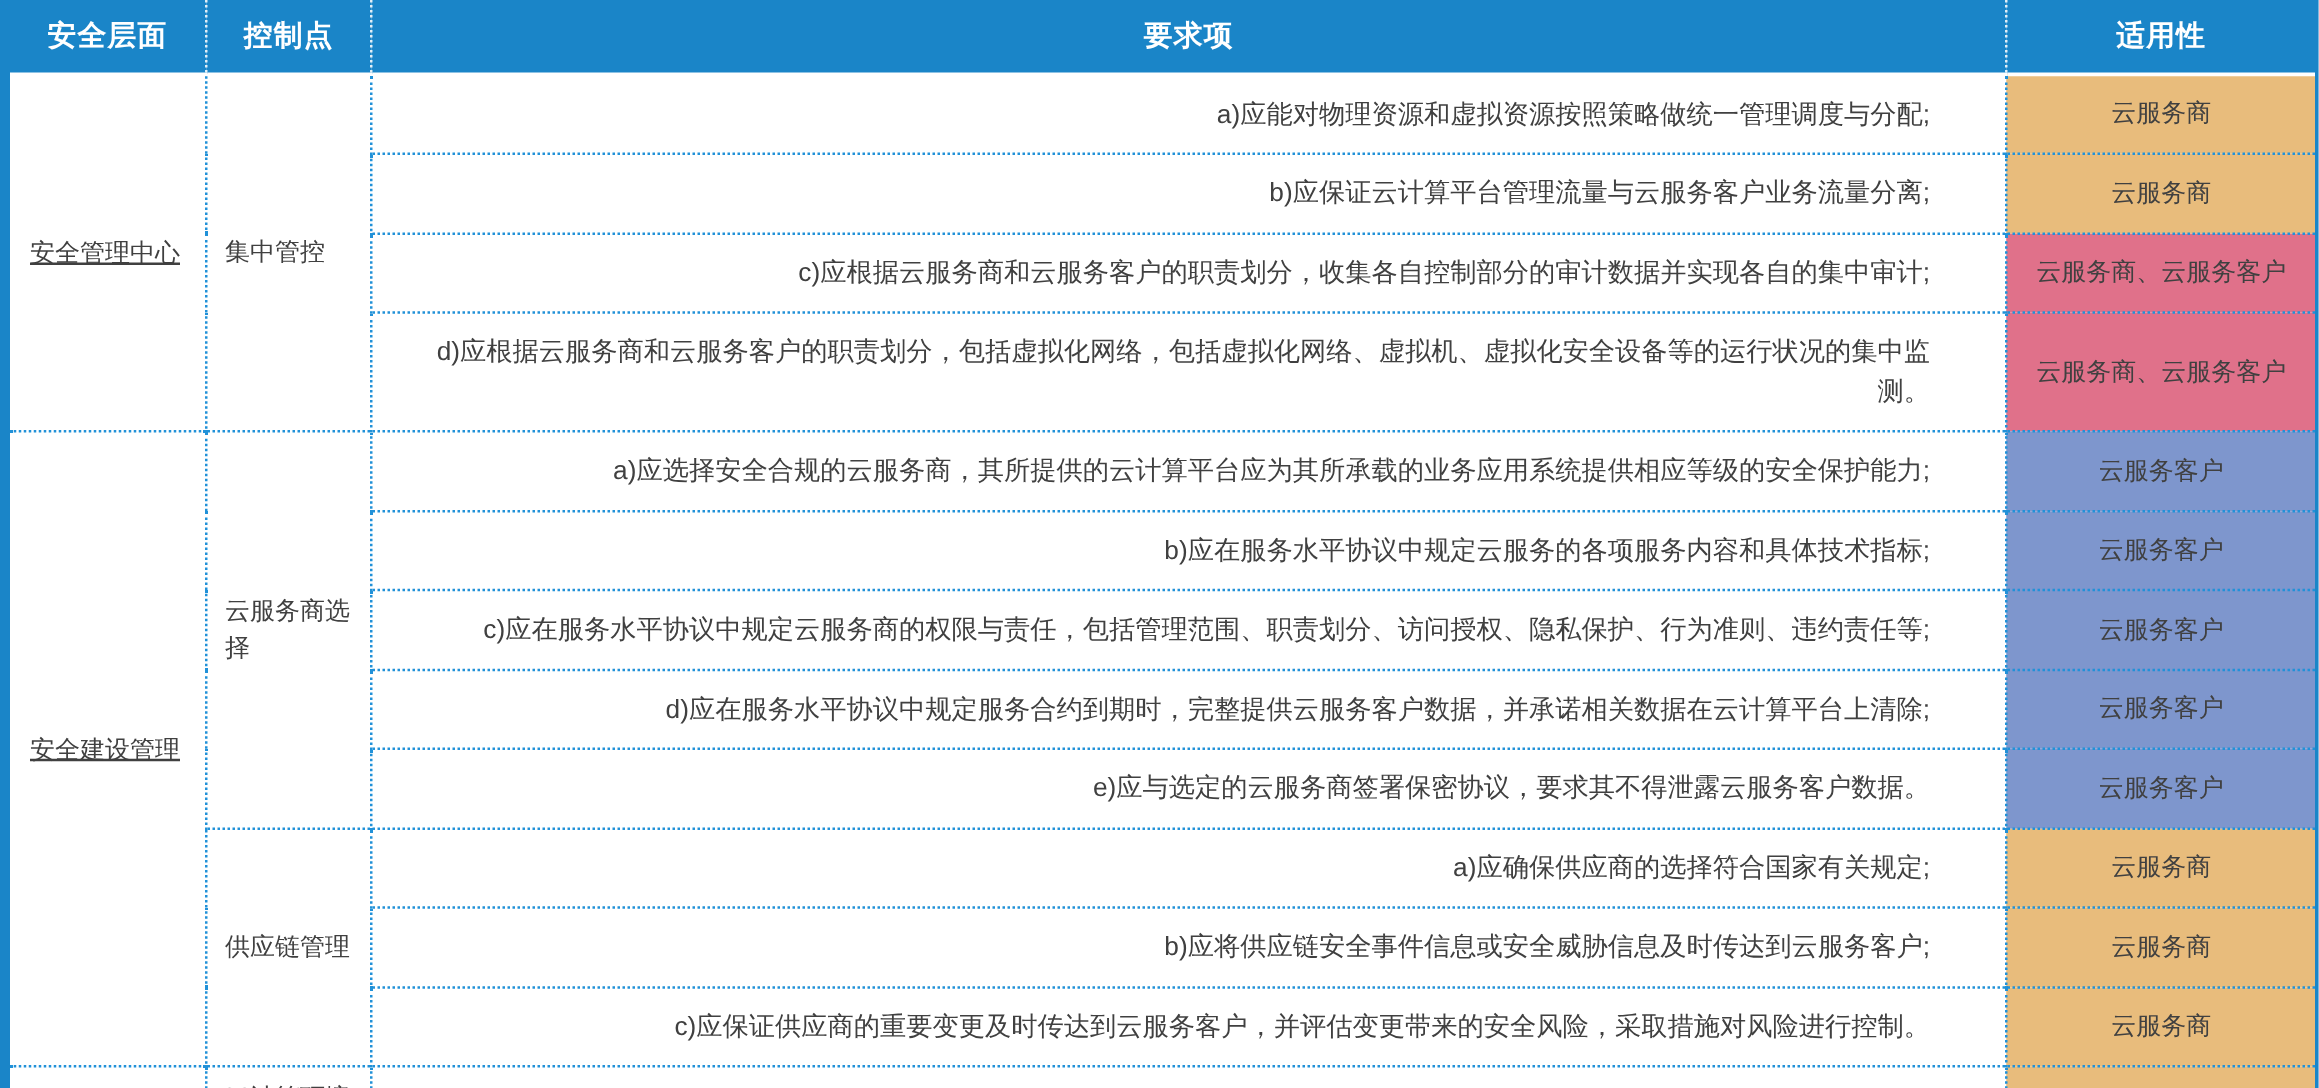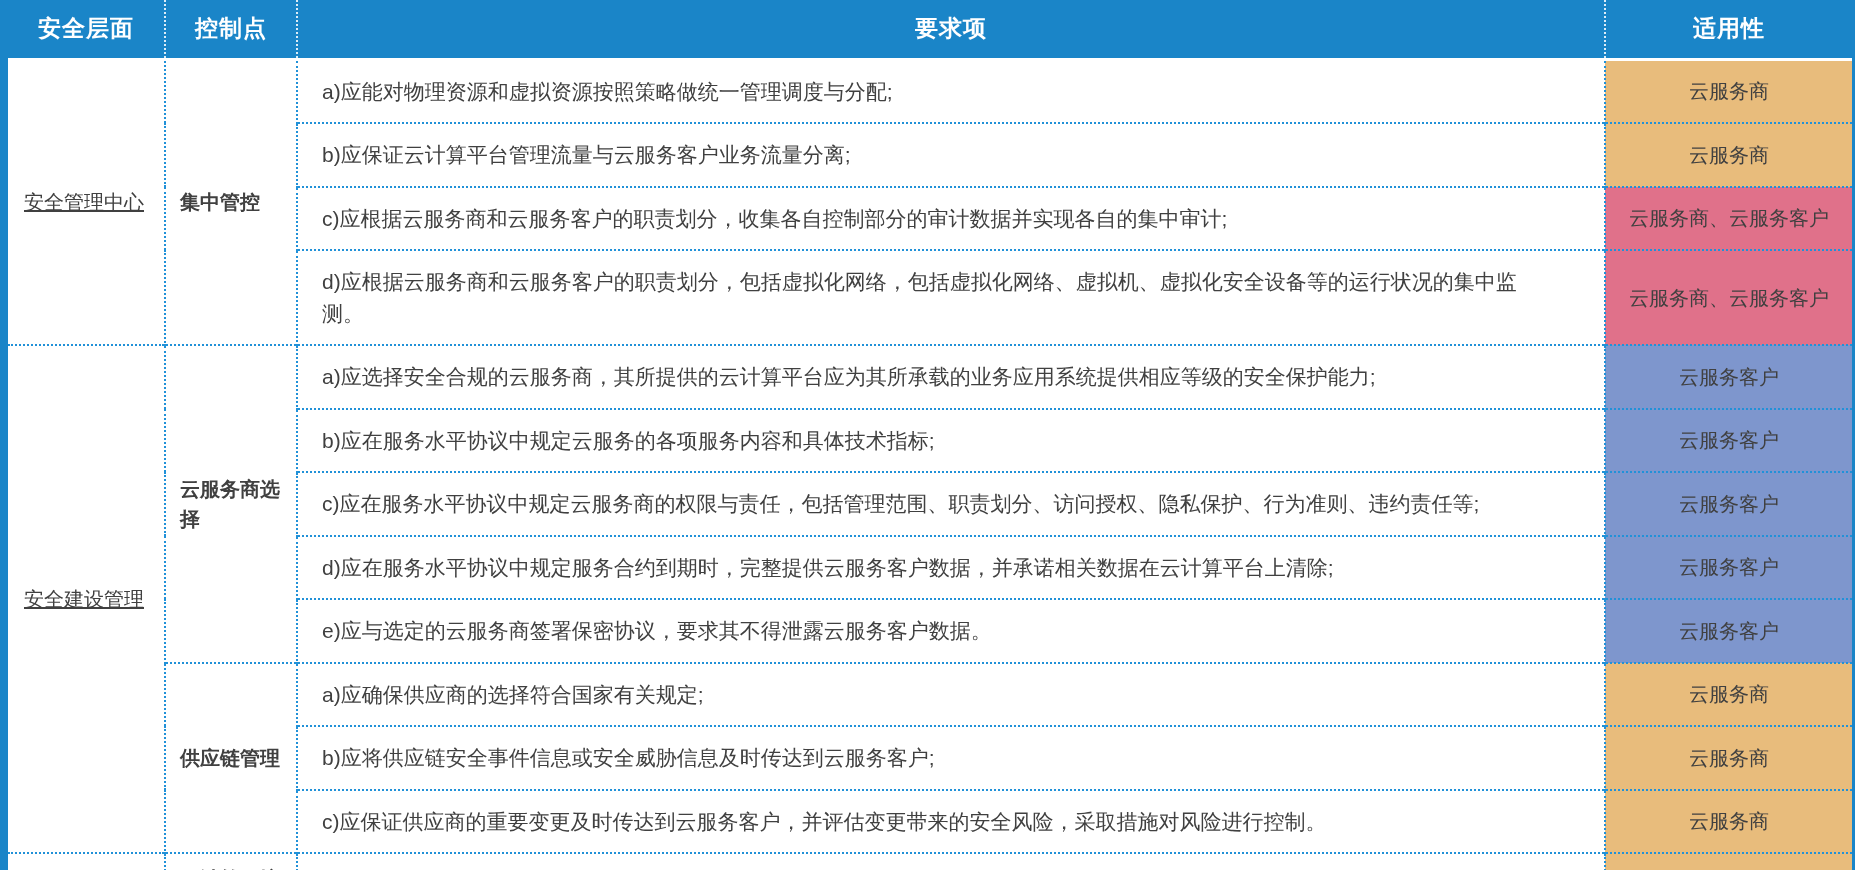--- a/index.html
+++ b/index.html
@@ -47,27 +47,26 @@
     border-left: none;
     padding: 10px 6px 10px 16px;
     text-align: left;
     text-decoration: underline;
   }
   td.control-cell {
     padding: 10px 8px 10px 14px;
     text-align: left;
     line-height: 1.5;
     word-break: break-all;
-    font-weight: bold;
   }
   td.requirement-cell {
     padding: 15px 60px 15px 24px;
     font-size: 21px;
     line-height: 1.5;
-    text-align: left;
+    text-align: right;
     word-break: break-all;
   }
   td.applicability-cell {
     text-align: center;
     padding: 1px 8px;
     line-height: 1.4;
   }
 </style>
 </head>
 <body>

